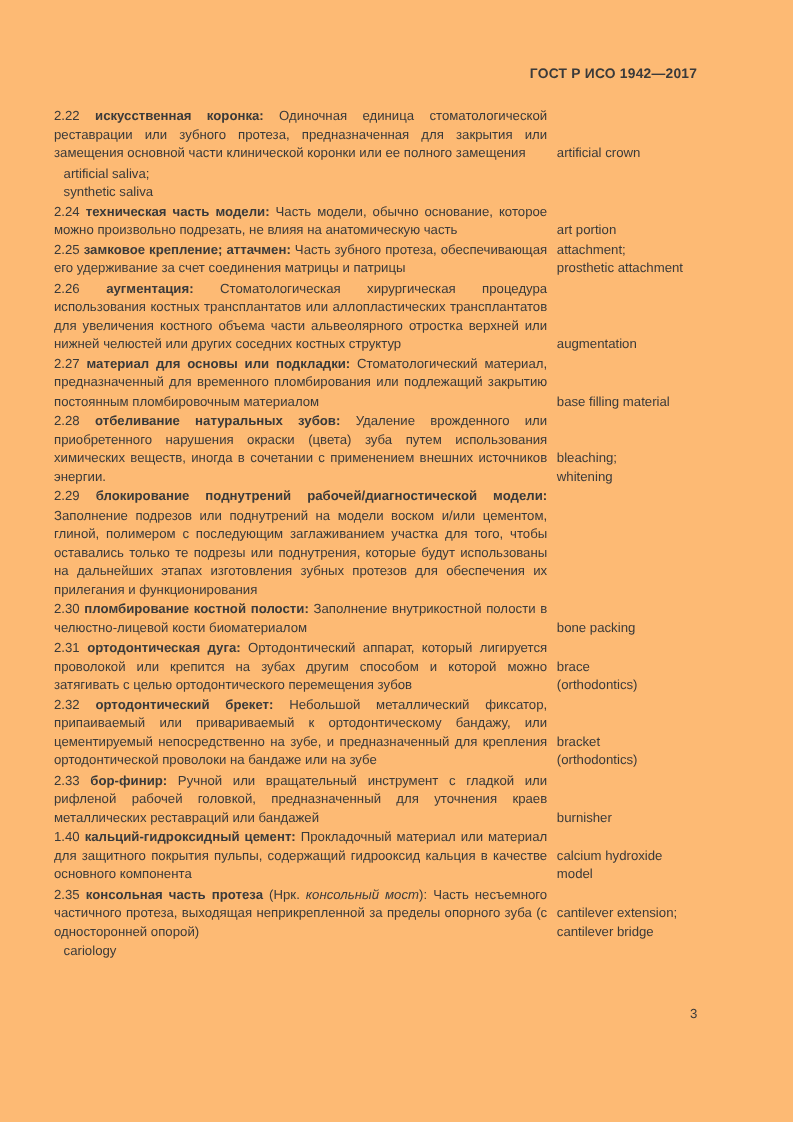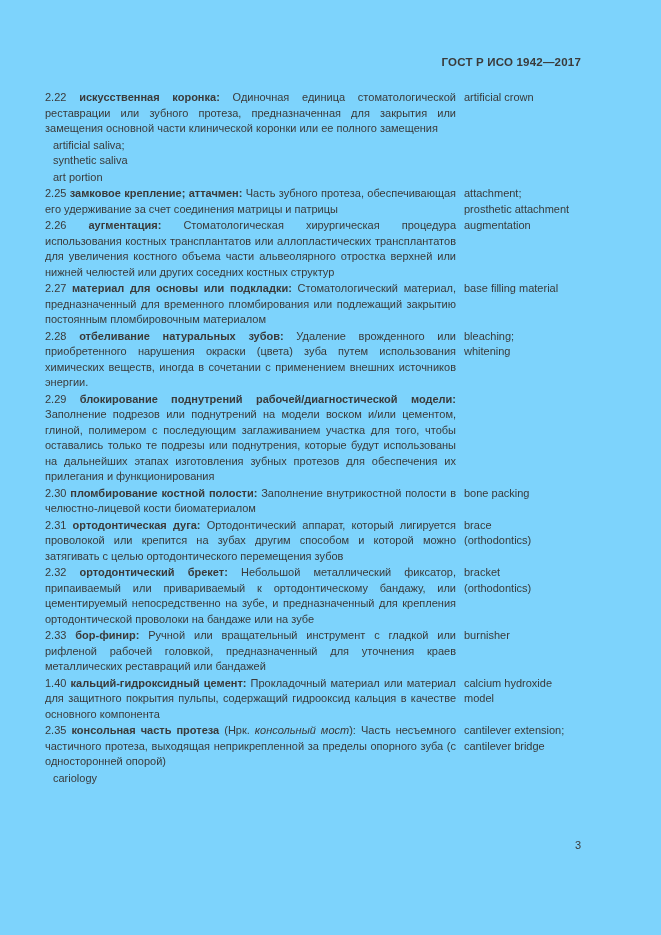--- a/index.html
+++ b/index.html
@@ -4,21 +4,21 @@
 <style>
   html, body {
     margin: 0;
     padding: 0;
     background: #ffffff;
   }
   .page {
     position: relative;
     width: 661px;
     height: 935px;
-    background: #7dd3fc;
+    background: #fdba74;
     font-family: "Liberation Sans", "DejaVu Sans", sans-serif;
     color: #3a3a3a;
     overflow: hidden;
   }
   .doc-header {
     position: absolute;
     top: 56px;
     right: 80px;
     font-size: 11.5px;
     font-weight: bold;
@@ -26,21 +26,21 @@
     color: #3a3a3a;
   }
   .content {
     position: absolute;
     top: 90px;
     left: 45px;
     width: 565px;
   }
   .entry {
     display: flex;
-    align-items: flex-start;
+    align-items: flex-end;
     margin: 0 0 1px 0;
   }
   .ru {
     width: 411px;
     margin: 0;
     font-size: 11px;
     line-height: 15.5px;
     text-align: justify;
     hyphens: auto;
     -webkit-hyphens: auto;
@@ -80,20 +80,21 @@
       <p class="ru"><span>2.22</span> <span class="term">искусственная коронка:</span> <span></span><span class="note-italic"></span><span></span> <span>Одиночная единица стоматологической реставрации или зубного протеза, предназначенная для закрытия или замещения основной части клинической коронки или ее полного замещения</span></p>
       <p class="en">artificial crown</p>
     </div>
 
     <div class="entry">
       <p class="en">artificial saliva;
 synthetic saliva</p>
     </div>
 
     <div class="entry">
+      <p class="ru"><span>2.24</span> <span class="term">техническая часть модели:</span> <span></span><span class="note-italic"></span><span></span> <span>Часть модели, обычно основание, которое можно произвольно подрезать, не влияя на анатомическую часть</span></p>
       <p class="en">art portion</p>
     </div>
 
     <div class="entry">
       <p class="ru"><span>2.25</span> <span class="term">замковое крепление; аттачмен:</span> <span></span><span class="note-italic"></span><span></span> <span>Часть зубного протеза, обеспечивающая его удерживание за счет соединения матрицы и патрицы</span></p>
       <p class="en">attachment;
 prosthetic attachment</p>
     </div>
 
     <div class="entry">

